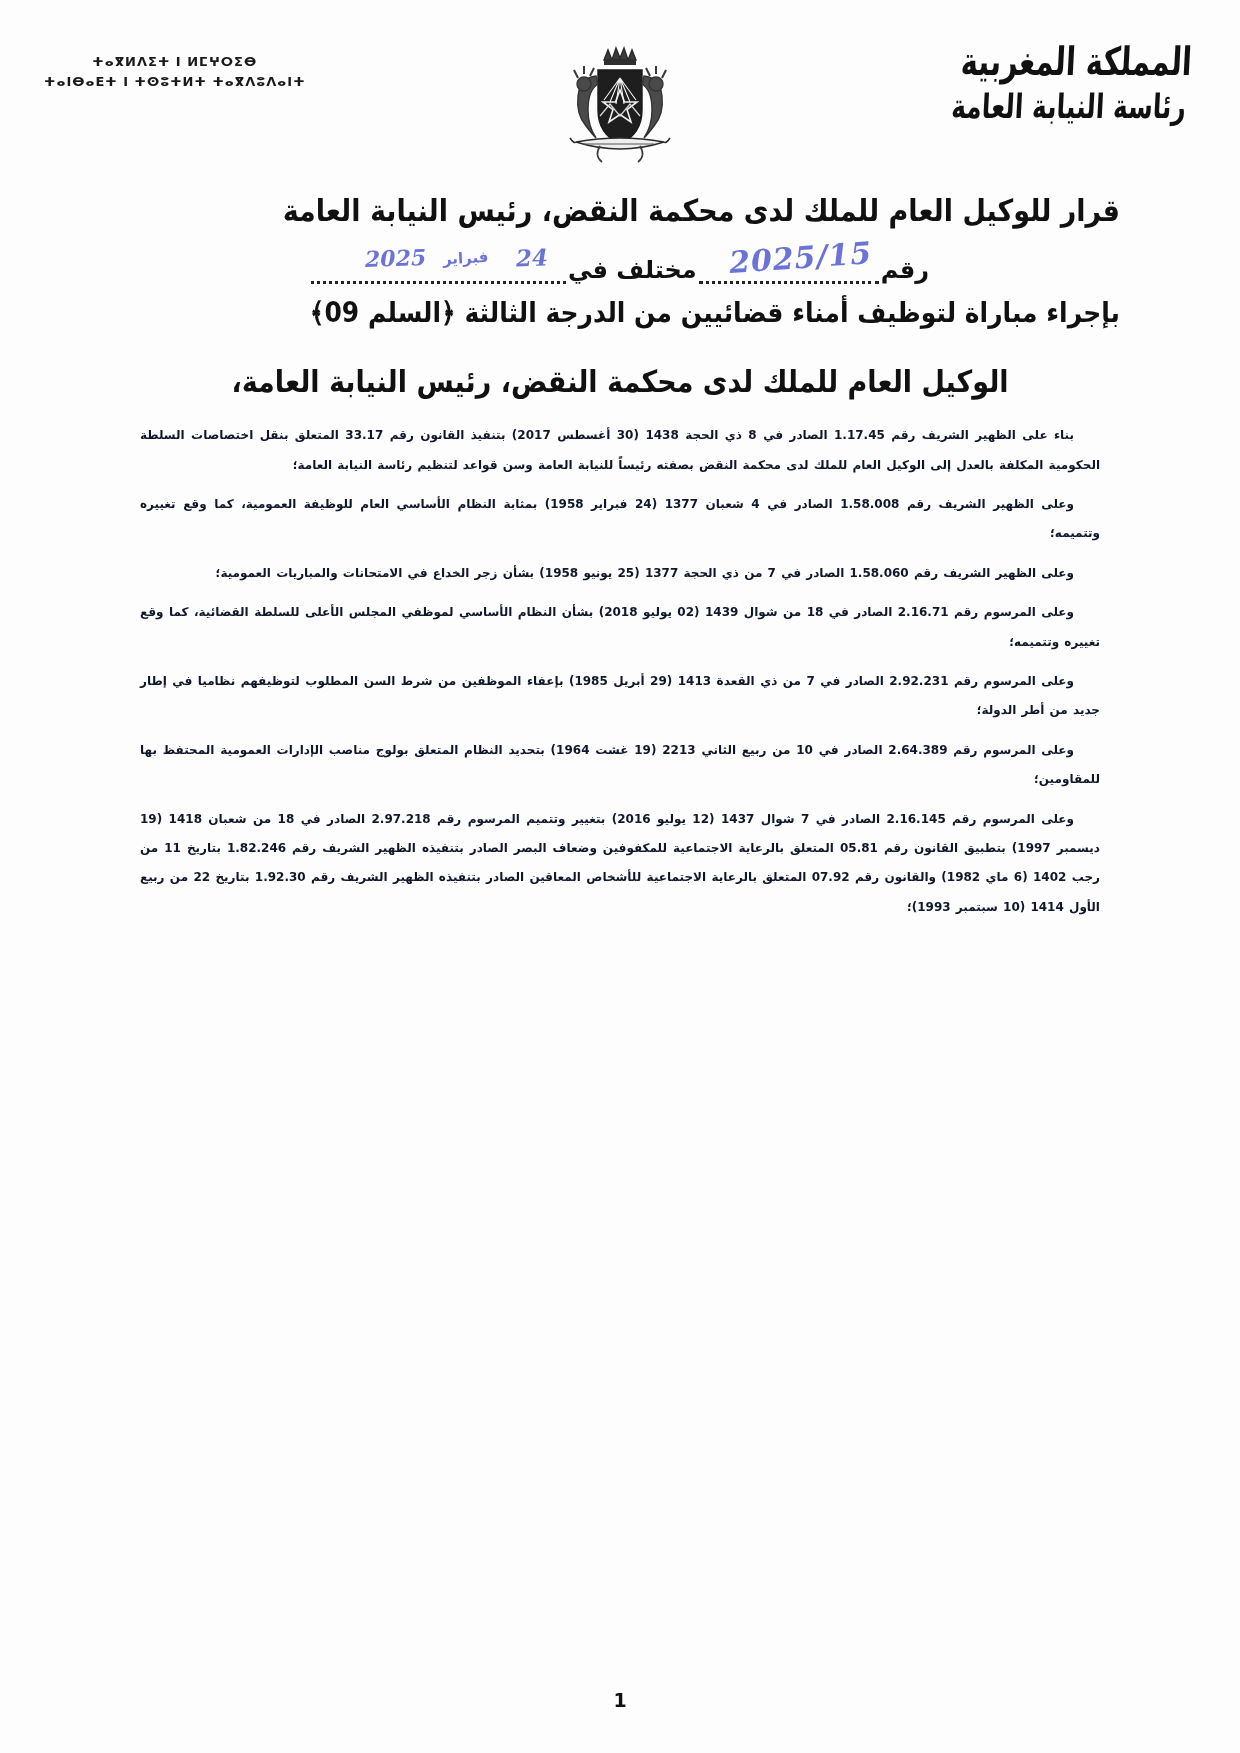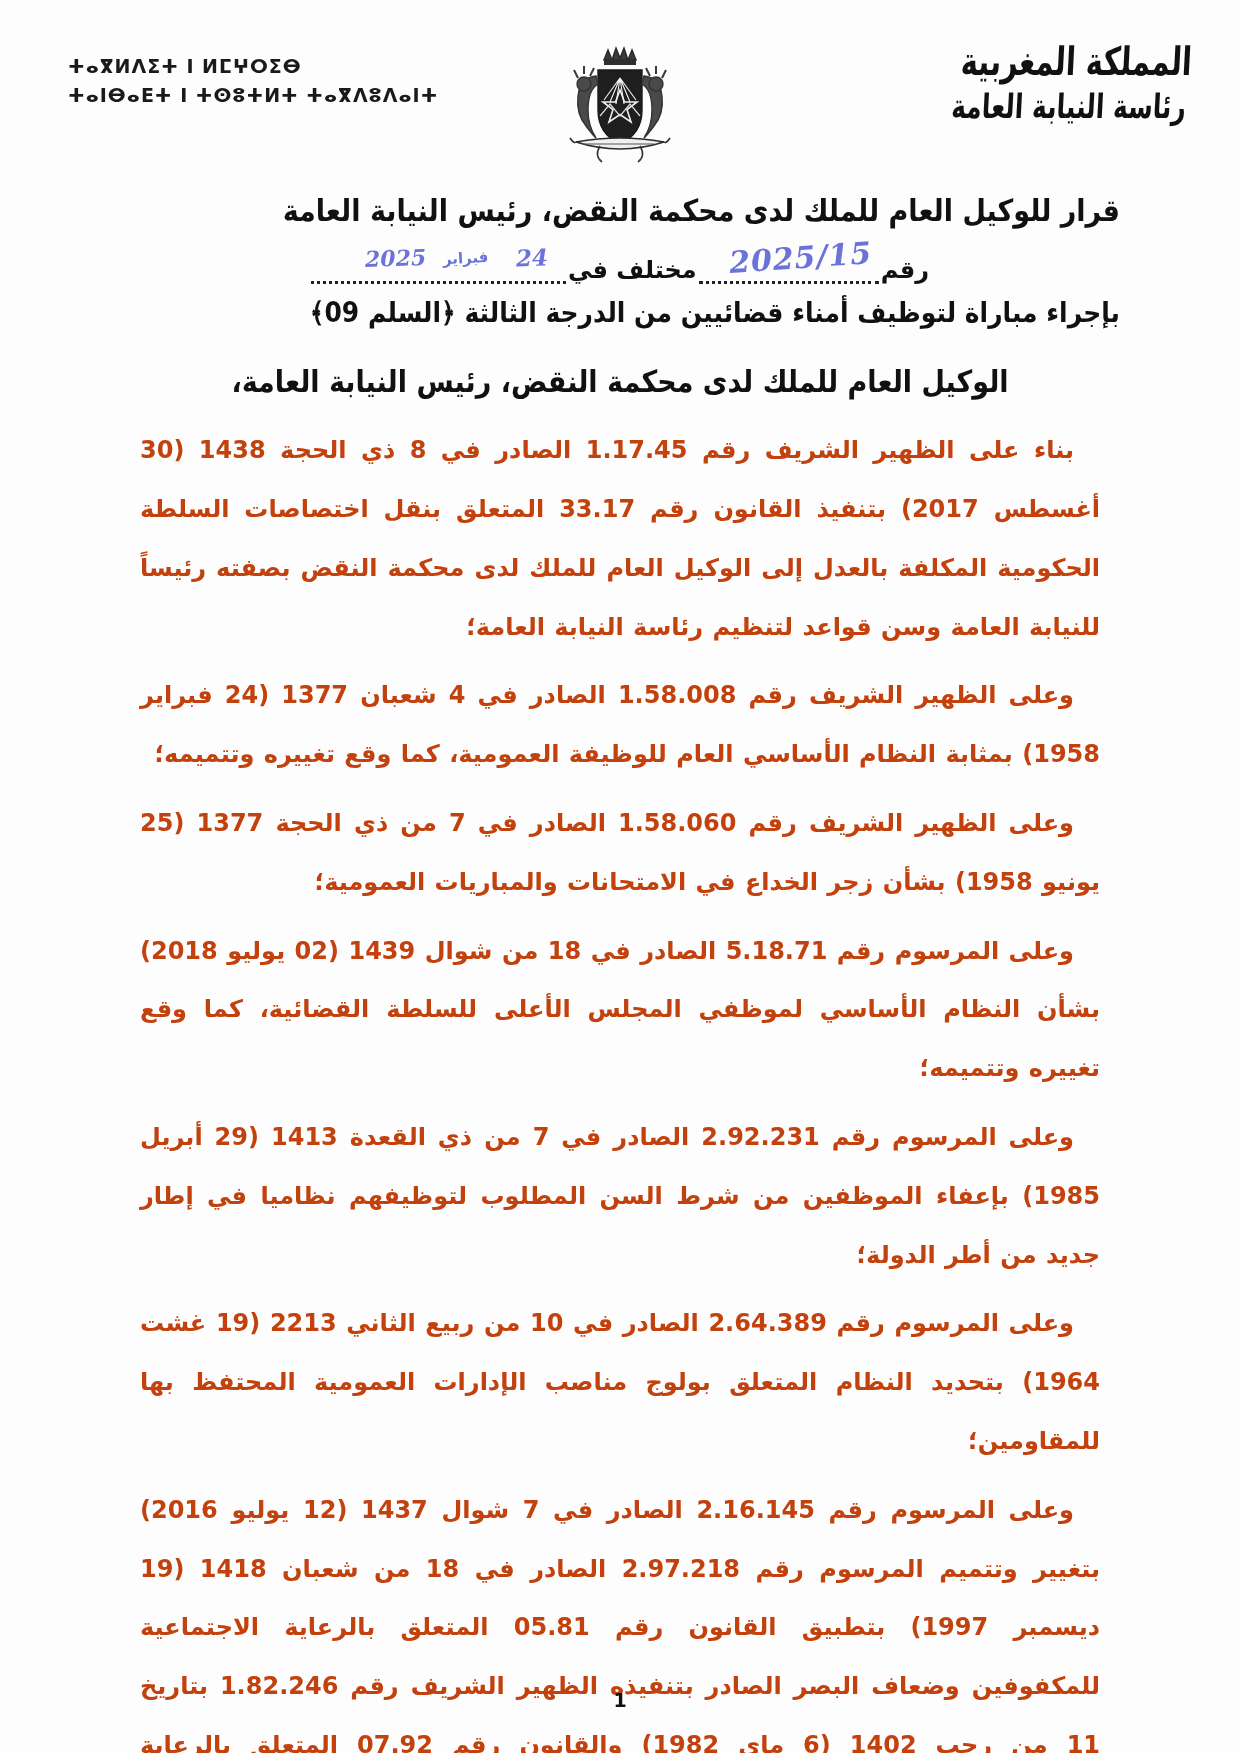--- a/index.html
+++ b/index.html
@@ -26,25 +26,25 @@
 
   
   .header {
     position: relative;
     height: 175px;
     width: 100%;
   }
   .tifinagh {
     position: absolute;
     top: 52px;
-    left: 68px;
+    left: 44px;
     direction: ltr;
-    text-align: left;
+    text-align: center;
     font-family: "DejaVu Sans", sans-serif;
-    font-size: 19px;
+    font-size: 13px;
     font-weight: 700;
     line-height: 1.55;
     letter-spacing: 1px;
     color: #1a1a1a;
     white-space: pre-line;
   }
   .emblem {
     position: absolute;
     top: 38px;
     left: 50%;
@@ -188,24 +188,24 @@
   
   .body-text {
     direction: rtl;
     width: 960px;
     margin: 26px auto 0;
     text-align: justify;
     text-align-last: right;
   }
   .para {
     font-family: "DejaVu Sans", "Liberation Sans", sans-serif;
-    font-size: 24px;
+    font-size: 12px;
     font-weight: 700;
     line-height: 2.45;
-    color: #c2410c;
+    color: #0f172a;
     margin: 0 0 10px 0;
     text-indent: 26px;
     letter-spacing: -0.2px;
     word-spacing: 1px;
   }
 
   .page-number {
     position: absolute;
     bottom: 42px;
     left: 0;
@@ -285,21 +285,21 @@
 
     <div class="doc-subtitle">بإجراء مباراة لتوظيف أمناء قضائيين من الدرجة الثالثة ﴿السلم 09﴾</div>
   </div>
 
   <div class="addressee">الوكيل العام للملك لدى محكمة النقض، رئيس النيابة العامة،</div>
 
   <div class="body-text">
     <p class="para">بناء على الظهير الشريف رقم 1.17.45 الصادر في 8 ذي الحجة 1438 (30 أغسطس 2017) بتنفيذ القانون رقم 33.17 المتعلق بنقل اختصاصات السلطة الحكومية المكلفة بالعدل إلى الوكيل العام للملك لدى محكمة النقض بصفته رئيساً للنيابة العامة وسن قواعد لتنظيم رئاسة النيابة العامة؛</p>
     <p class="para">وعلى الظهير الشريف رقم 1.58.008 الصادر في 4 شعبان 1377 (24 فبراير 1958) بمثابة النظام الأساسي العام للوظيفة العمومية، كما وقع تغييره وتتميمه؛</p>
     <p class="para">وعلى الظهير الشريف رقم 1.58.060 الصادر في 7 من ذي الحجة 1377 (25 يونيو 1958) بشأن زجر الخداع في الامتحانات والمباريات العمومية؛</p>
-    <p class="para">وعلى المرسوم رقم 5.18.71 الصادر في 18 من شوال 1439 (02 يوليو 2018) بشأن النظام الأساسي لموظفي المجلس الأعلى للسلطة القضائية، كما وقع تغييره وتتميمه؛</p>
+    <p class="para">وعلى المرسوم رقم 2.16.71 الصادر في 18 من شوال 1439 (02 يوليو 2018) بشأن النظام الأساسي لموظفي المجلس الأعلى للسلطة القضائية، كما وقع تغييره وتتميمه؛</p>
     <p class="para">وعلى المرسوم رقم 2.92.231 الصادر في 7 من ذي القعدة 1413 (29 أبريل 1985) بإعفاء الموظفين من شرط السن المطلوب لتوظيفهم نظاميا في إطار جديد من أطر الدولة؛</p>
     <p class="para">وعلى المرسوم رقم 2.64.389 الصادر في 10 من ربيع الثاني 2213 (19 غشت 1964) بتحديد النظام المتعلق بولوج مناصب الإدارات العمومية المحتفظ بها للمقاومين؛</p>
     <p class="para">وعلى المرسوم رقم 2.16.145 الصادر في 7 شوال 1437 (12 يوليو 2016) بتغيير وتتميم المرسوم رقم 2.97.218 الصادر في 18 من شعبان 1418 (19 ديسمبر 1997) بتطبيق القانون رقم 05.81 المتعلق بالرعاية الاجتماعية للمكفوفين وضعاف البصر الصادر بتنفيذه الظهير الشريف رقم 1.82.246 بتاريخ 11 من رجب 1402 (6 ماي 1982) والقانون رقم 07.92 المتعلق بالرعاية الاجتماعية للأشخاص المعاقين الصادر بتنفيذه الظهير الشريف رقم 1.92.30 بتاريخ 22 من ربيع الأول 1414 (10 سبتمبر 1993)؛</p>
   </div>
 
   <div class="page-number">1</div>
 
 </div>
 
 </body></html>

